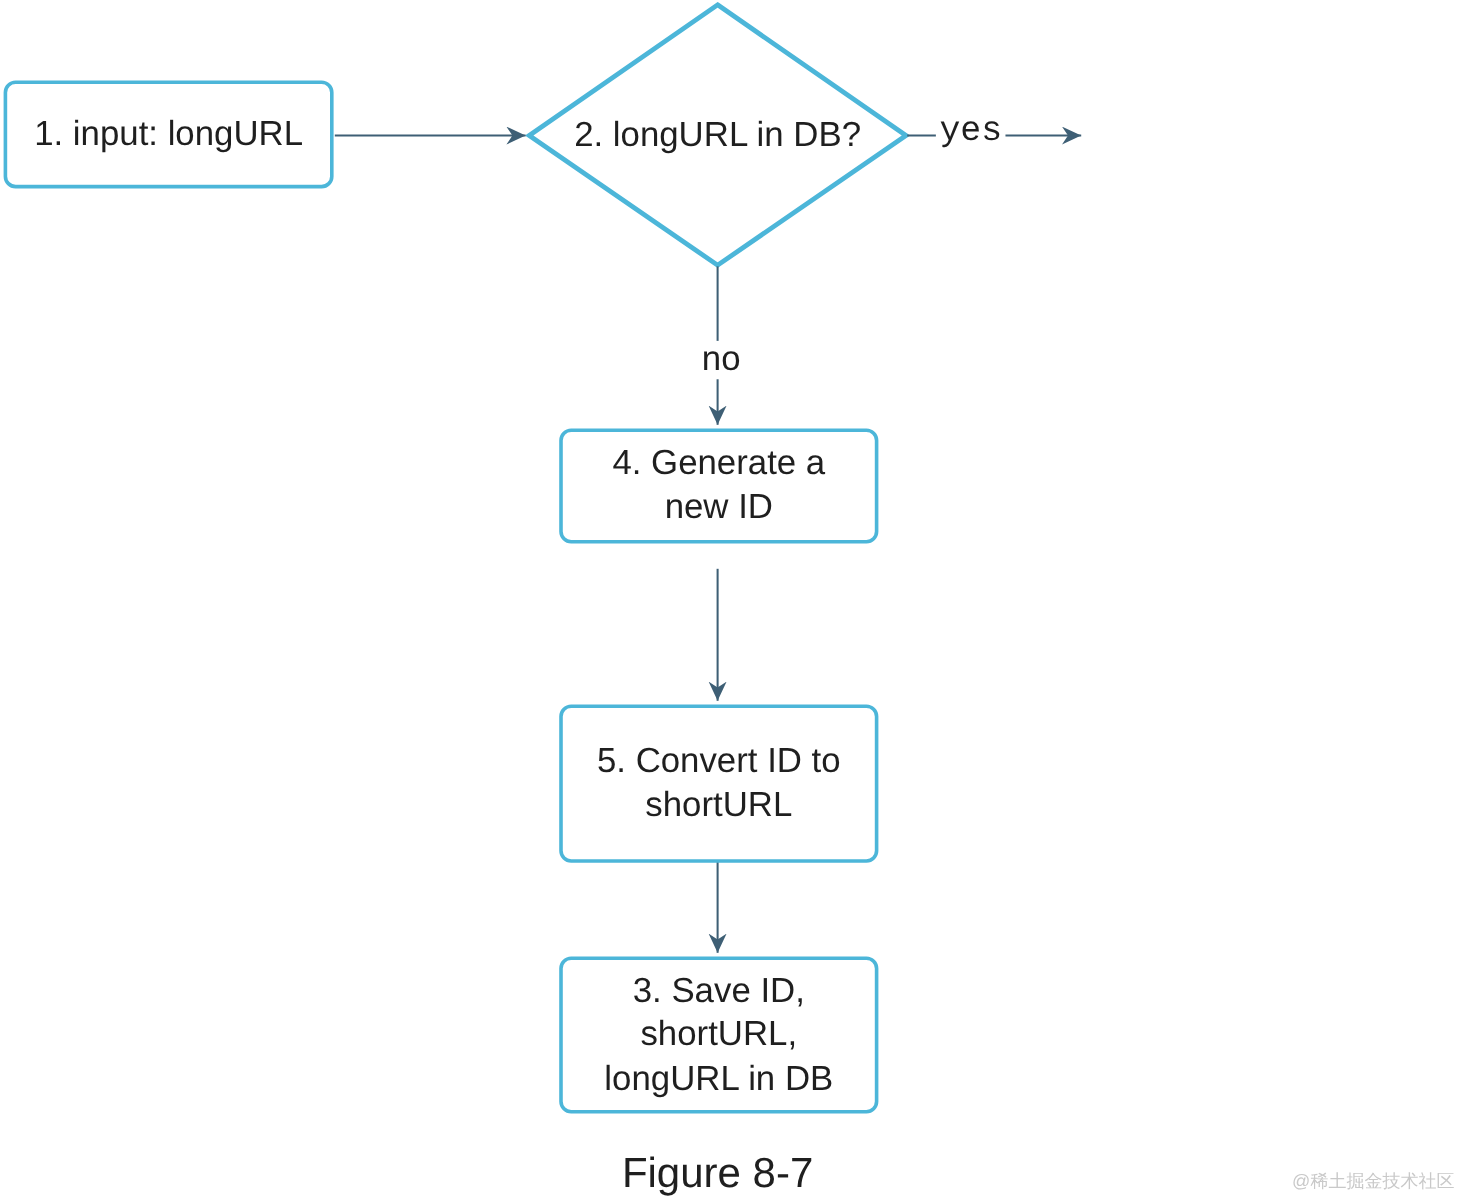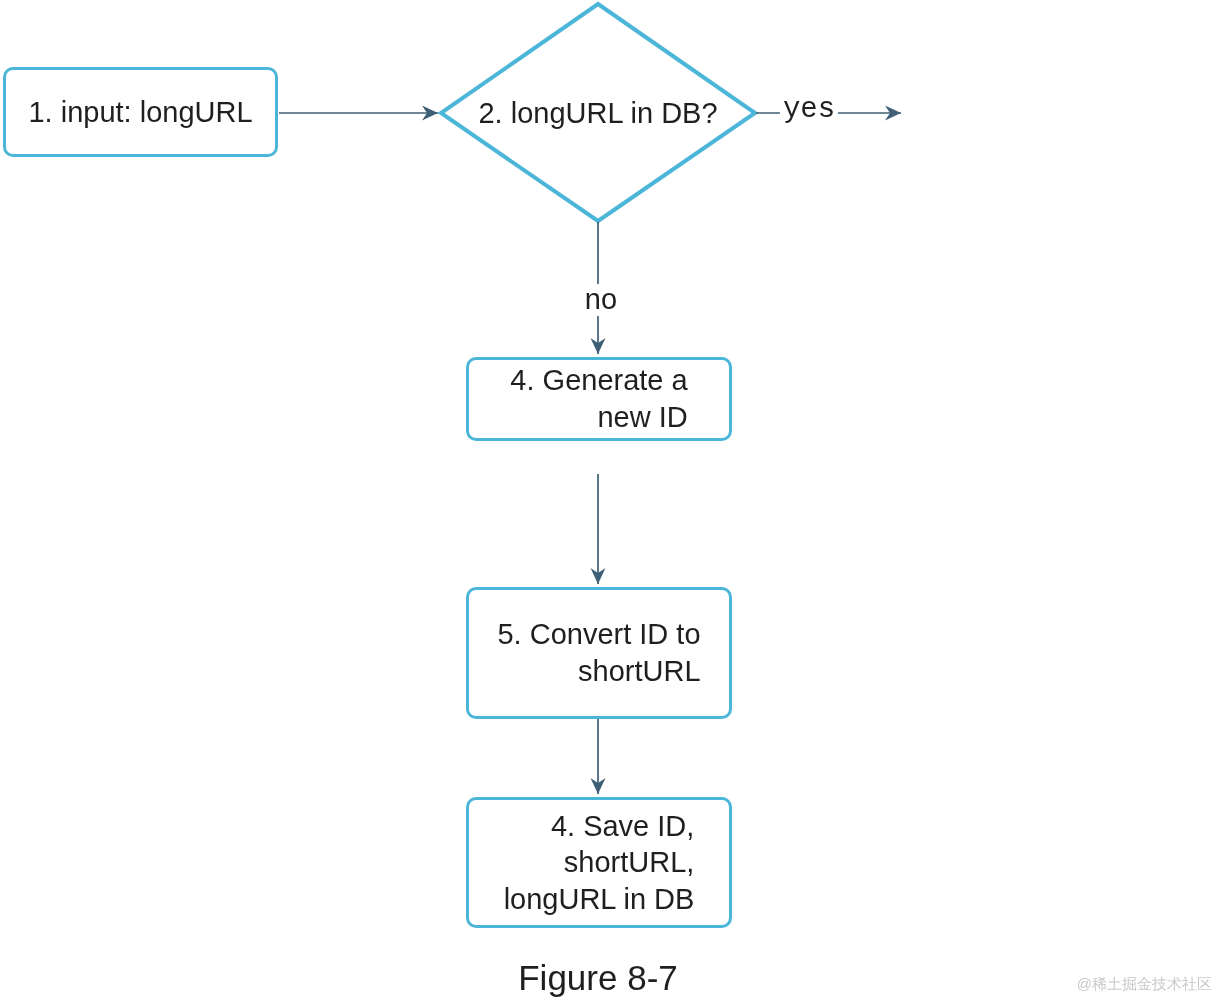--- a/index.html
+++ b/index.html
@@ -21,29 +21,29 @@
   .connector-layer { position: absolute; left: 0; top: 0; width: 1219px; height: 1001px; }
 
   .node {
     position: absolute;
     background: var(--node-fill);
     border: 3px solid var(--node-border);
     border-radius: 10px;
     display: flex;
     align-items: center;
     justify-content: center;
-    text-align: right;
+    text-align: center;
     font-size: 29px;
     line-height: 1.26;
     color: var(--text);
     white-space: pre-line;
   }
   .node-input    { left: 3px;   top: 67px;  width: 275px; height: 90px;  }
   .node-return   { left: 904px; top: 53px;  width: 312px; height: 116px; }
-  .node-generate { left: 466px; top: 357px; width: 266px; height: 84px; }
+  .node-generate { left: 466px; top: 357px; width: 266px; height: 96px; }
   .node-convert  { left: 466px; top: 587px; width: 266px; height: 132px; }
   .node-save     { left: 466px; top: 797px; width: 266px; height: 131px; }
 
   .decision-label {
     position: absolute;
     left: 598px; top: 113px;
     transform: translate(-50%, -50%);
     font-size: 29px;
     color: var(--text);
     white-space: nowrap;
@@ -101,21 +101,21 @@
 
   <div class="node node-input">1. input: longURL</div>
 
 
   <div class="node node-generate">4. Generate a
 new ID</div>
 
   <div class="node node-convert">5. Convert ID to
 shortURL</div>
 
-  <div class="node node-save">4. Save ID,
+  <div class="node node-save">3. Save ID,
 shortURL,
 longURL in DB</div>
 
   <div class="decision-label">2. longURL in DB?</div>
 
   <div class="edge-label edge-label-yes">yes</div>
   <div class="edge-label edge-label-no">no</div>
 
   <div class="figure-caption">Figure 8-7</div>
   <div class="watermark">@稀土掘金技术社区</div>

